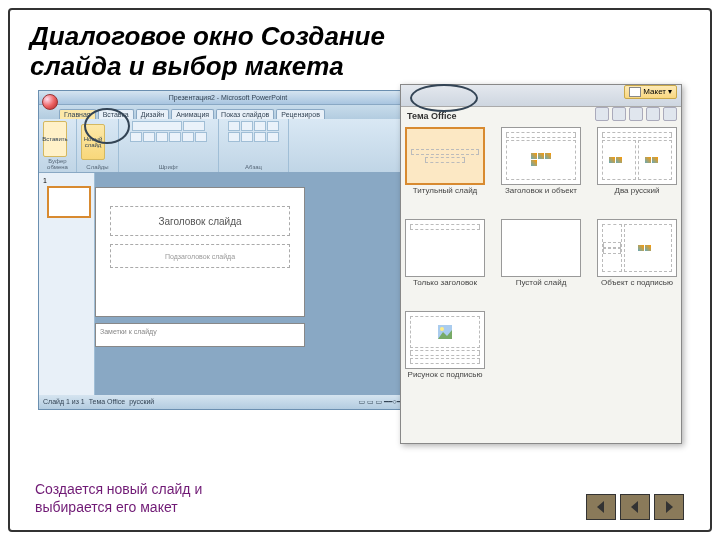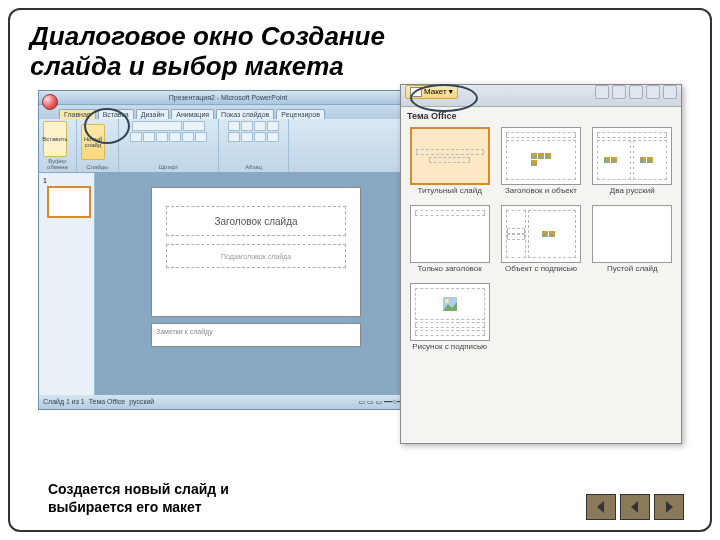--- a/index.html
+++ b/index.html
@@ -1,64 +1,64 @@
 <!DOCTYPE html>
 <html><head>
 <meta charset="utf-8">
 <style>
 * { box-sizing: border-box; margin: 0; padding: 0; }
 body { font-family: Arial, sans-serif; width: 720px; height: 540px; background: #fff; position: relative; }
-.page-border { position: absolute; inset: 8px; border: 2px solid #333; border-radius: 12px; padding: 12px 20px; }
+.page-border { position: absolute; inset: 8px; border: 2px solid #333; border-radius: 4px; padding: 12px 20px; }
 .title { font-size: 26px; font-weight: bold; font-style: italic; color: #000; line-height: 1.15; margin-bottom: 8px; }
 .main-area { position: relative; height: 360px; }
 .pp-window { position: absolute; left: 8px; top: 0; width: 380px; height: 320px; border: 1px solid #6b8fb0; background: #bcd4e6; font-size: 8px; }
 .pp-titlebar { height: 14px; background: linear-gradient(#d5e4f0,#a8c5e0); border-bottom: 1px solid #89a8c4; color: #345; font-size: 7px; text-align: center; line-height: 14px; }
 .pp-ribbon-tabs { height: 14px; background: linear-gradient(#c8dceb,#b3cce0); display: flex; gap: 2px; padding-left: 20px; font-size: 7px; align-items: flex-end; }
 .pp-tab { background: #e8f0f8; border: 1px solid #89a8c4; border-bottom: none; padding: 1px 4px; border-radius: 2px 2px 0 0; color: #345; }
 .pp-tab.active { background: #fce8a8; }
 .pp-ribbon { height: 54px; background: linear-gradient(#d9e8f4,#c0d5e6); border-bottom: 1px solid #89a8c4; display: flex; }
 .rgroup { border-right: 1px solid #a0bed6; padding: 2px 4px; display: flex; flex-direction: column; justify-content: space-between; font-size: 6px; color: #345; text-align: center; }
 .rgroup-label { font-size: 6px; color: #567; }
 .rgroup-content { display: flex; gap: 2px; align-items: center; flex: 1; }
 .big-btn { width: 24px; height: 36px; background: #fff1c8; border: 1px solid #d4b860; border-radius: 2px; display: flex; align-items: center; justify-content: center; font-size: 6px; }
 .big-btn.orange { background: linear-gradient(#fce8a8,#f8d77a); }
 .font-tools { display: flex; flex-direction: column; gap: 1px; }
 .tool-row { display: flex; gap: 1px; }
 .tool-box { width: 12px; height: 10px; background: #eaf2fa; border: 1px solid #a0bed6; }
 .pp-body { display: flex; height: calc(100% - 82px - 14px); }
 .pp-thumbs { width: 56px; background: #e8f0f8; border-right: 1px solid #a0bed6; padding: 4px; }
 .thumb { width: 44px; height: 32px; background: #fff; border: 2px solid #d88a30; margin-left: 4px; }
-.pp-canvas { flex: 1; background: #89a8c4; display: flex; flex-direction: column; align-items: center; padding-top: 14px; }
+.pp-canvas { flex: 1; background: #89a8c4; display: flex; flex-direction: column; align-items: flex-start; padding-top: 14px; }
 .slide { width: 210px; height: 130px; background: #fff; border: 1px solid #888; padding: 18px 14px; }
 .slide-title-box { border: 1px dashed #aaa; height: 30px; text-align: center; font-size: 10px; color: #555; line-height: 30px; margin-bottom: 8px; }
 .slide-sub-box { border: 1px dashed #aaa; height: 24px; text-align: center; font-size: 7px; color: #999; line-height: 24px; }
 .notes { width: 210px; height: 24px; background: #fff; border: 1px solid #888; margin-top: 6px; font-size: 7px; color: #888; padding: 4px; }
 .pp-status { height: 14px; background: linear-gradient(#d5e4f0,#b3cce0); font-size: 7px; color: #345; padding: 0 4px; line-height: 14px; display: flex; justify-content: space-between; }
 .circle-marker { position: absolute; border: 2px solid #345; border-radius: 50%; background: transparent; }
 .circle1 { left: 54px; top: 18px; width: 46px; height: 36px; }
 .circle2 { left: 380px; top: -6px; width: 68px; height: 28px; }
 .layout-popup { position: absolute; left: 370px; top: -6px; width: 282px; height: 360px; background: #f4f4f0; border: 1px solid #888; box-shadow: 2px 2px 6px rgba(0,0,0,.3); }
-.popup-header { height: 22px; background: linear-gradient(#e4e8ee,#ced6e0); border-bottom: 1px solid #aaa; display: flex; align-items: flex-start; padding: 0 4px; font-size: 9px; gap: 8px; }
+.popup-header { height: 22px; background: linear-gradient(#e4e8ee,#ced6e0); border-bottom: 1px solid #aaa; display: flex; align-items: flex-end; padding: 0 4px; font-size: 9px; gap: 8px; flex-direction: column; }
 .layout-btn { display: flex; align-items: center; gap: 2px; background: linear-gradient(#fde9b5,#f9d780); border: 1px solid #c9a84a; border-radius: 2px; padding: 1px 4px; font-size: 8px; }
 .layout-btn-icon { width: 12px; height: 10px; background: #fff; border: 1px solid #888; }
 .popup-toolbar { display: flex; gap: 3px; margin-left: auto; }
 .popup-tool { width: 14px; height: 14px; background: #e0e6ee; border: 1px solid #aab; border-radius: 2px; }
 .theme-label { font-size: 9px; font-weight: bold; color: #333; padding: 4px 6px; }
-.layout-grid { display: grid; grid-template-columns: repeat(3, 1fr); gap: 0; padding: 2px 3px; }
+.layout-grid { display: grid; grid-template-columns: repeat(3, 1fr); gap: 14px; padding: 2px 3px; }
 .layout-cell { text-align: center; }
 .layout-thumb { width: 80px; height: 58px; background: #fff; border: 1px solid #999; margin: 0 auto; padding: 4px; display: flex; flex-direction: column; gap: 2px; }
 .layout-thumb.selected { border: 2px solid #d88a30; background: #fce8c4; }
 .lt-bar { height: 6px; border: 1px dashed #bbb; }
 .lt-bar.solid { border-style: solid; background: #f0f0f0; }
 .lt-split { display: flex; gap: 2px; flex: 1; }
 .lt-col { flex: 1; border: 1px dashed #bbb; display: flex; align-items: center; justify-content: center; }
 .lt-icons { display: flex; gap: 1px; flex-wrap: wrap; width: 20px; }
 .lt-icon { width: 6px; height: 6px; background: linear-gradient(45deg,#6ab,#f90); }
 .layout-name { font-size: 8px; color: #444; margin-top: 2px; line-height: 1.1; min-height: 18px; }
-.caption { position: absolute; left: 48px; bottom: 24px; font-size: 14px; font-weight: bold; color: #000000; width: 240px; line-height: 1.3; }
+.caption { position: absolute; left: 35px; bottom: 24px; font-size: 14px; font-weight: normal; color: #701a75; width: 240px; line-height: 1.3; }
 .nav-btns { position: absolute; right: 36px; bottom: 20px; display: flex; gap: 4px; }
 .nav-btn { width: 30px; height: 26px; background: #8a7a5a; border: 1px solid #333; display: flex; align-items: center; justify-content: center; color: #333; }
 .nav-btn svg { width: 16px; height: 16px; fill: #333; }
 .orb { width: 16px; height: 16px; border-radius: 50%; background: radial-gradient(circle at 30% 30%,#fde,#e66,#a22); border: 1px solid #933; position: absolute; left: 3px; top: 3px; }
 </style>
 </head>
 <body>
 
 <div class="page-border">
   <div class="title">
@@ -215,39 +215,39 @@
             <div class="layout-name">Два русский</div>
           </div>
           <div class="layout-cell">
             <div class="layout-thumb">
               <div class="lt-bar"></div>
               <div style="flex:1"></div>
             </div>
             <div class="layout-name">Только заголовок</div>
           </div>
           <div class="layout-cell">
+            <div class="layout-thumb"></div>
+            <div class="layout-name">Пустой слайд</div>
+          </div>
+          <div class="layout-cell">
             <div class="layout-thumb">
               <div class="lt-split">
                 <div class="lt-col" style="flex:0.4;flex-direction:column">
                   <div class="lt-bar" style="width:100%"></div>
                   <div class="lt-bar" style="width:100%"></div>
                 </div>
                 <div class="lt-col">
                   <div class="lt-icons">
                     <div class="lt-icon"></div>
                     <div class="lt-icon"></div>
                   </div>
                 </div>
               </div>
             </div>
             <div class="layout-name">Объект с подписью</div>
-          </div>
-          <div class="layout-cell">
-            <div class="layout-thumb"></div>
-            <div class="layout-name">Пустой слайд</div>
           </div>
           <div class="layout-cell">
             <div class="layout-thumb">
               <div class="lt-col" style="flex:1;border:1px dashed #bbb">
                 <svg width="14" height="14">
                   <rect width="14" height="14" fill="#ace"></rect>
                   <circle cx="4" cy="4" r="2" fill="#fe8"></circle>
                   <path d="M0 14 L5 7 L9 11 L14 5 L14 14 Z" fill="#7a6"></path>
                 </svg>
               </div>

